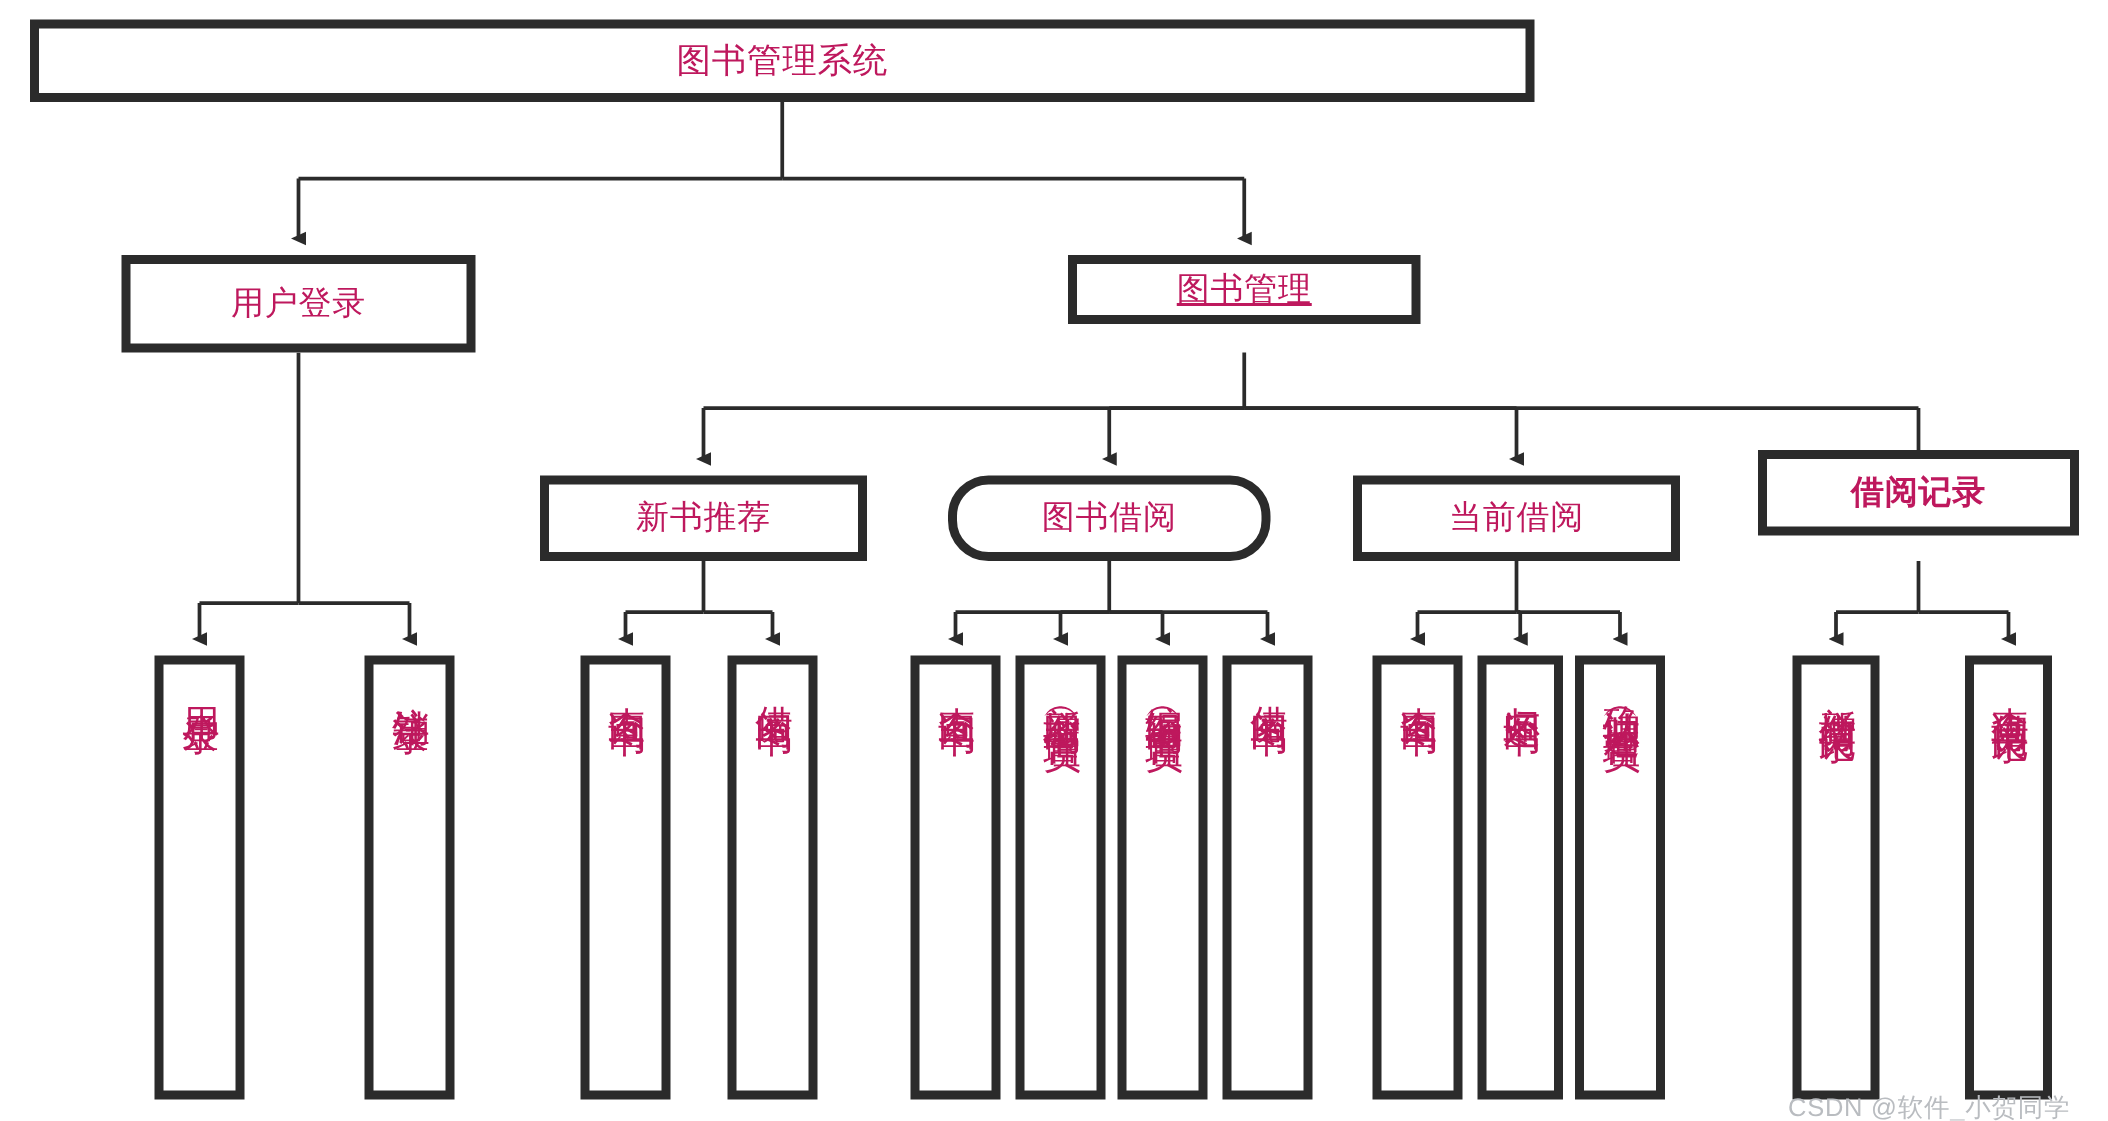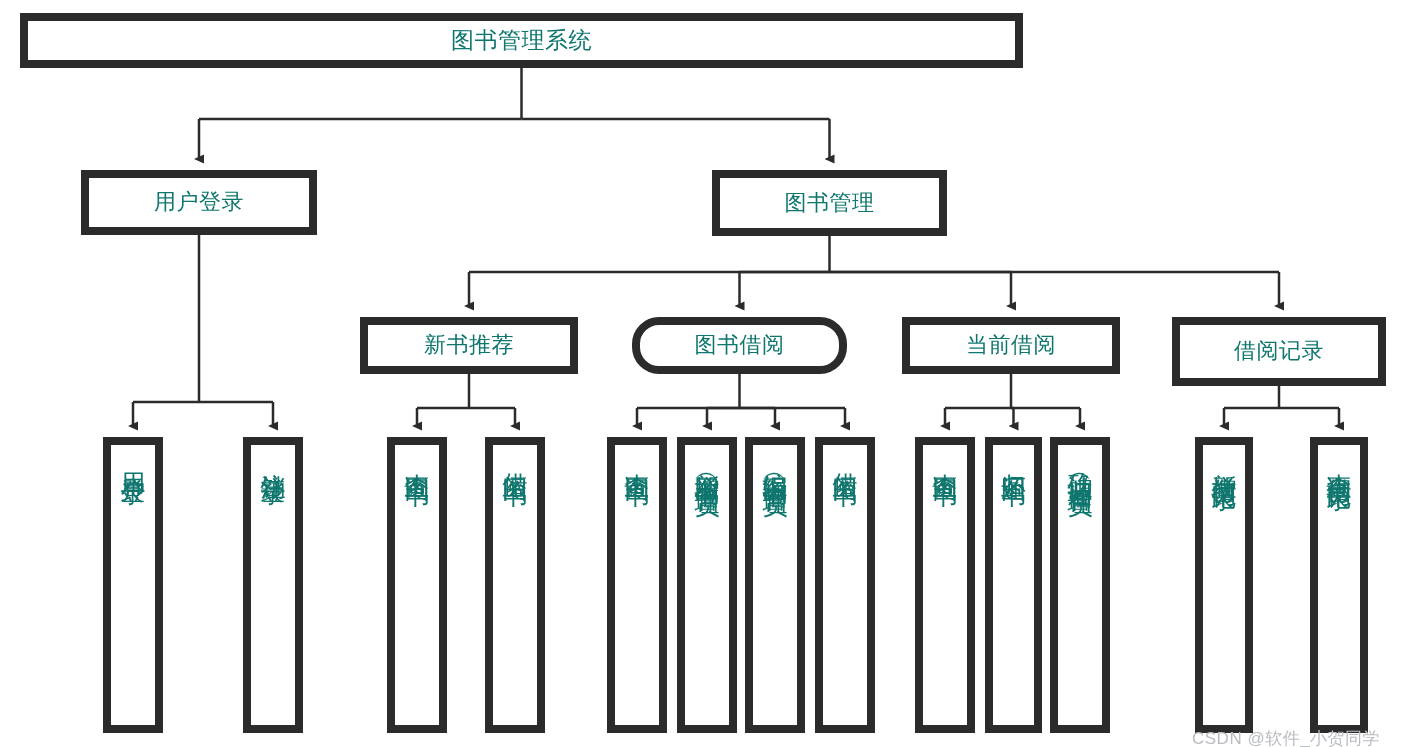--- a/index.html
+++ b/index.html
@@ -16,25 +16,25 @@
   #diagram-root {
     position: relative;
     width: 1405px;
     height: 747px;
     background: #ffffff;
   }
   .node {
     position: absolute;
     box-sizing: border-box;
     background: #ffffff;
-    border: 8px solid #0c4a6e;
+    border: 6px solid #0c4a6e;
     display: flex;
     align-items: center;
     justify-content: center;
-    color: #0f766e;
+    color: #be185d;
   }
   .node-label {
     display: block;
     text-align: center;
     line-height: 1.12;
     letter-spacing: 0.5px;
     white-space: nowrap;
   }
   .node.horizontal .node-label {
     font-size: 22px;
@@ -128,33 +128,33 @@
         <line x1="1339" y1="408" x2="1339" y2="426" stroke="#2b2b2b" stroke-width="2.5" marker-end="url(#arrowhead)"></line>
       </g>
   </svg>
   <div id="node-layer">
       <div class="node horizontal root" style="left: 20px; top: 13px; width: 1003px; height: 55px; border-color: rgb(43, 43, 43); background: rgb(255, 255, 255);">
         <span class="node-label">图书管理系统</span>
       </div>
       <div class="node horizontal" style="left: 81px; top: 170px; width: 236px; height: 65px; border-color: rgb(43, 43, 43); background: rgb(255, 255, 255);">
         <span class="node-label">用户登录</span>
       </div>
-      <div class="node horizontal" style="left: 712px; top: 170px; width: 235px; height: 66px; border-color: rgb(43, 43, 43); background: rgb(255, 255, 255);">
+      <div class="node horizontal" style="left: 712px; top: 170px; width: 235px; height: 46px; border-color: rgb(43, 43, 43); background: rgb(255, 255, 255); text-decoration: underline;">
         <span class="node-label">图书管理</span>
       </div>
       <div class="node horizontal" style="left: 360px; top: 317px; width: 218px; height: 57px; border-color: rgb(43, 43, 43); background: rgb(255, 255, 255);">
         <span class="node-label">新书推荐</span>
       </div>
       <div class="node horizontal" style="left: 632px; top: 317px; width: 215px; height: 57px; border-color: rgb(43, 43, 43); background: rgb(255, 255, 255); border-radius: 27px;">
         <span class="node-label">图书借阅</span>
       </div>
       <div class="node horizontal" style="left: 902px; top: 317px; width: 218px; height: 57px; border-color: rgb(43, 43, 43); background: rgb(255, 255, 255);">
         <span class="node-label">当前借阅</span>
       </div>
-      <div class="node horizontal" style="left: 1172px; top: 317px; width: 214px; height: 69px; border-color: rgb(43, 43, 43); background: rgb(255, 255, 255);">
+      <div class="node horizontal" style="left: 1172px; top: 300px; width: 214px; height: 57px; border-color: rgb(43, 43, 43); background: rgb(255, 255, 255); font-weight: bold;">
         <span class="node-label">借阅记录</span>
       </div>
       <div class="node vertical" style="left: 103px; top: 437px; width: 60px; height: 296px; border-color: rgb(43, 43, 43); background: rgb(255, 255, 255);">
         <span class="node-label">用户登录</span>
       </div>
       <div class="node vertical" style="left: 243px; top: 437px; width: 60px; height: 296px; border-color: rgb(43, 43, 43); background: rgb(255, 255, 255);">
         <span class="node-label">注销登录</span>
       </div>
       <div class="node vertical" style="left: 387px; top: 437px; width: 60px; height: 296px; border-color: rgb(43, 43, 43); background: rgb(255, 255, 255);">
         <span class="node-label">查询图书</span>

